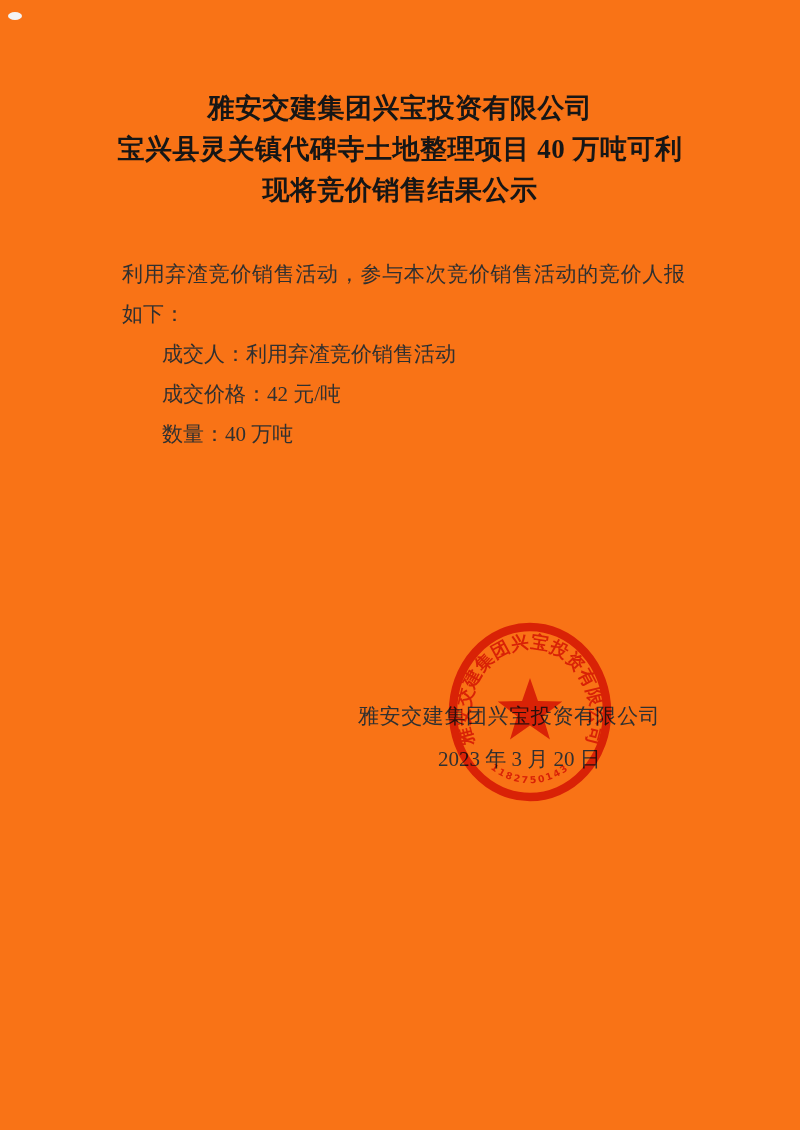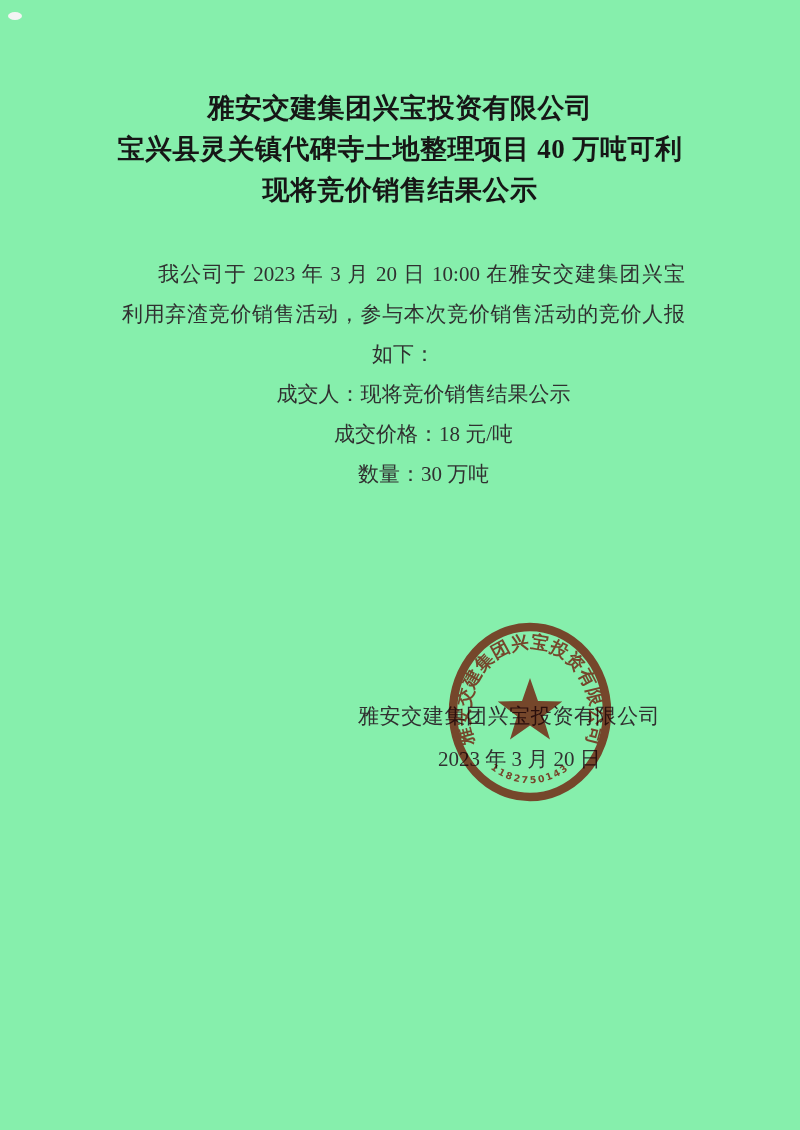--- a/index.html
+++ b/index.html
@@ -5,21 +5,21 @@
   html,body{margin:0;padding:0;}
   body{
     background:#e9e9e9;
     font-family:"Liberation Serif","DejaVu Serif",serif;
   }
   .page{
     position:relative;
     width:800px;
     height:1130px;
     margin:0 auto;
-    background:#86efac;
+    background:#f97316;
     overflow:hidden;
     color:#2e2e2e;
   }
   
   .title-block{
     position:absolute;
     top:88px;
     left:0;
     width:800px;
     text-align:center;
@@ -32,21 +32,21 @@
   
   .body-block{
     position:absolute;
     top:254px;
     left:122px;
     width:563px;
     font-size:21px;
     line-height:40px;
     color:#303030;
   }
-  .body-line{white-space:nowrap;text-align:center;}
+  .body-line{white-space:nowrap;}
   .body-line.just{
     white-space:normal;
     text-align:justify;
     text-align-last:justify;
   }
   .body-line.indent{padding-left:36px;box-sizing:border-box;}
   .body-line.indent2{padding-left:40px;box-sizing:border-box;}
   
   .sig-company{
     position:absolute;
@@ -105,26 +105,25 @@
 
   <div class="scan-speck"></div>
 
   <div class="title-block">
     <div>雅安交建集团兴宝投资有限公司</div>
     <div>宝兴县灵关镇代碑寺土地整理项目 40 万吨可利</div>
     <div>现将竞价销售结果公示</div>
   </div>
 
   <div class="body-block">
-    <div class="body-line just indent">我公司于 2023 年 3 月 20 日 10:00 在雅安交建集团兴宝</div>
     <div class="body-line just">利用弃渣竞价销售活动，参与本次竞价销售活动的竞价人报</div>
     <div class="body-line">如下：</div>
-    <div class="body-line indent2">成交人：现将竞价销售结果公示</div>
-    <div class="body-line indent2">成交价格：18 元/吨</div>
-    <div class="body-line indent2">数量：30 万吨</div>
+    <div class="body-line indent2">成交人：利用弃渣竞价销售活动</div>
+    <div class="body-line indent2">成交价格：42 元/吨</div>
+    <div class="body-line indent2">数量：40 万吨</div>
   </div>
 
   <div class="sig-company">雅安交建集团兴宝投资有限公司</div>
   <div class="sig-date">2023 年 3 月 20 日</div>
 
   <div class="seal">
     <svg viewBox="0 0 164 180" xmlns="http://www.w3.org/2000/svg">
       <defs>
         <path id="seal-name-arc" d="M 24.6 117.1 A 61 68 0 1 1 139.4 117.1" fill="none"></path>
         <path id="seal-code-arc" d="M 39.6 144.1 A 66 73 0 0 0 124.4 144.1" fill="none"></path>

